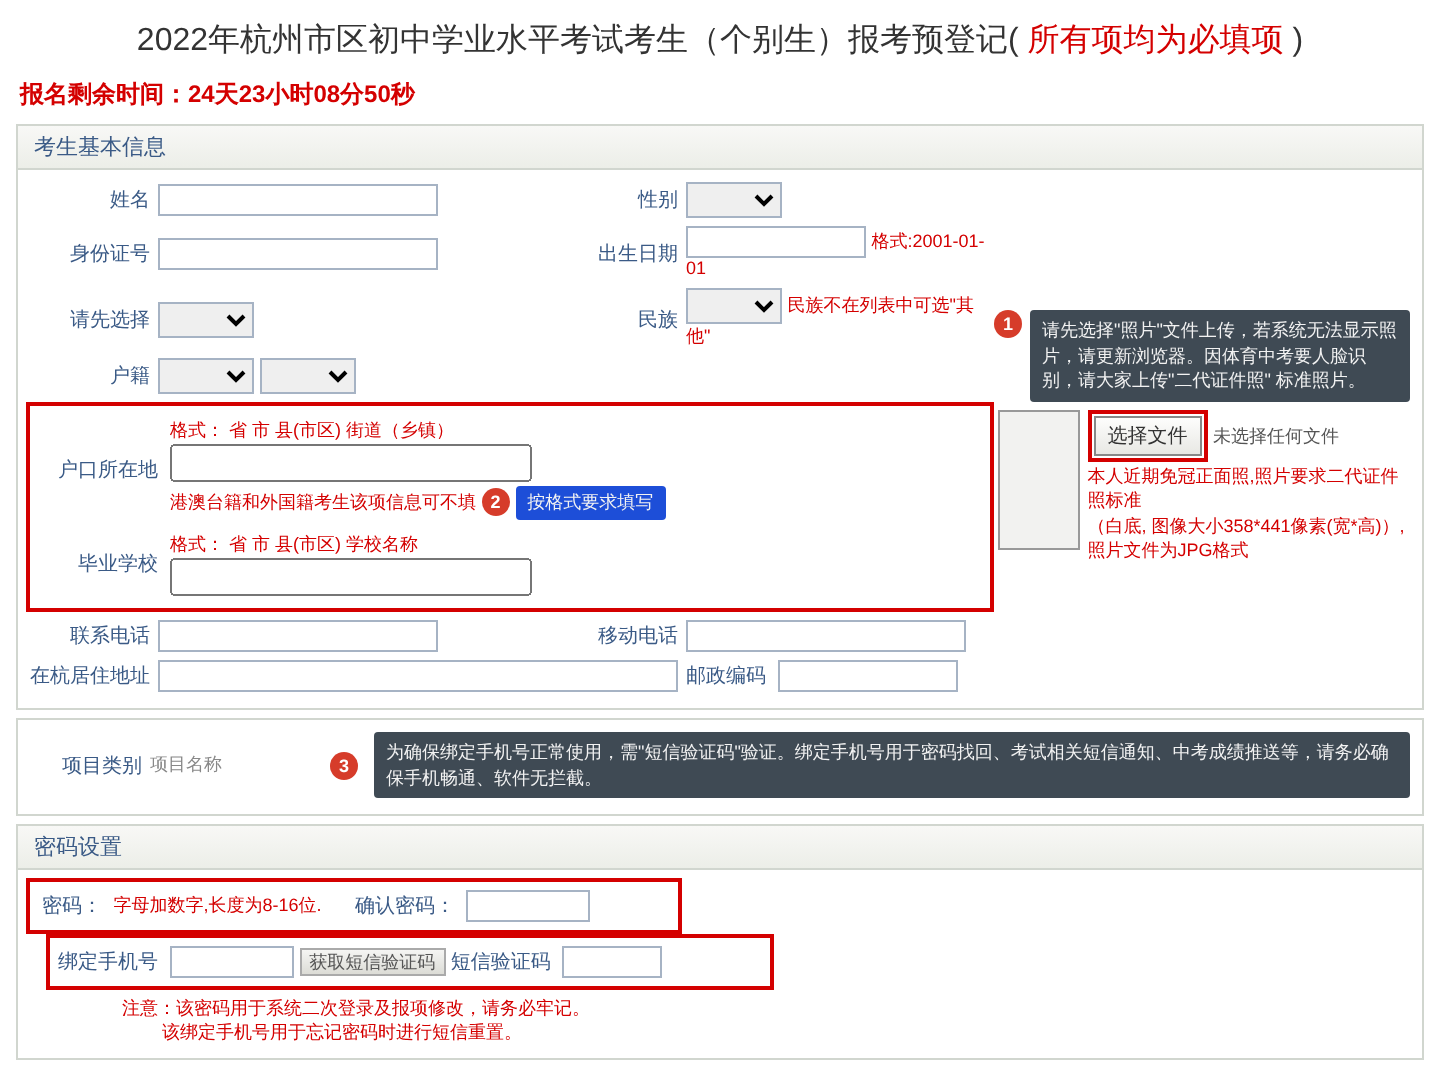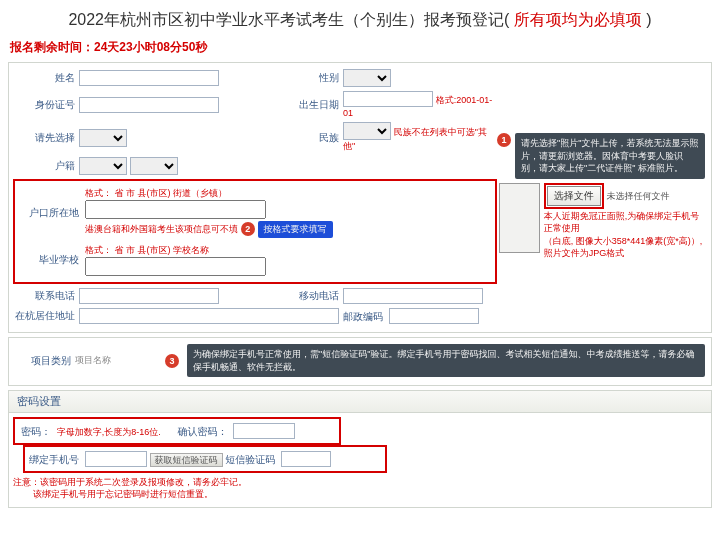--- a/index.html
+++ b/index.html
@@ -137,54 +137,56 @@
     background: linear-gradient(#f5f5f3,#dcdcd6);
     padding: 1px 4px;
     font-size: 9px;
     color: #555;
   }
   .warn {
     margin-top: 4px;
     font-size: 9px;
     color: #d40000;
     line-height: 1.3;
+    margin-left: 48px;
   }
   .btnbar { text-align: center; padding: 10px 0 6px; }
 </style>
 </head>
 <body>
 
 <div class="container">
   <div class="title">
     <span>2022年杭州市区初中学业水平考试考生（个别生）报考预登记(</span><span class="red"> 所有项均为必填项 </span><span>)</span>
   </div>
 
   <div class="countdown">报名剩余时间：24天23小时08分50秒</div>
 
+  <div class="section-hdr">考生基本信息</div>
   <div class="section-body">
     <table class="form">
       <tbody>
           <tr>
         <td class="lbl">姓名</td>
         <td class="val" style="width:170px;"><input type="text" style=""></td>
         <td class="lbl">性别</td>
         <td class="val"><select><option></option></select></td>
         <td rowspan="8" class="photo-cell" style="width:210px;">
           <div style="position:relative;">
             <span class="badge" style="position:absolute;left:-2px;top:0;">1</span>
             <div class="tooltip" style="margin-left:16px;margin-bottom:4px;">请先选择"照片"文件上传，若系统无法显示照片，请更新浏览器。因体育中考要人脸识别，请大家上传"二代证件照" 标准照片。</div>
           </div>
           <div style="display:flex;align-items:flex-start;gap:4px;">
             <div class="photo-box"></div>
             <div>
               <span class="redbox" style="padding:1px 1px;display:inline-block;">
                 <span class="file-btn">选择文件</span>
               </span>
               <span style="font-size:9px;color:#555;">未选择任何文件</span>
-              <div class="photo-note">本人近期免冠正面照,为确保绑定手机号正常使用</div>
+              <div class="photo-note">本人近期免冠正面照,照片要求二代证件照标准</div>
               <div class="photo-note">（白底, 图像大小358*441像素(宽*高)）, 照片文件为JPG格式</div>
             </div>
           </div>
         </td>
       </tr>
       <tr>
         <td class="lbl">身份证号</td>
         <td class="val"><input type="text" style=""></td>
         <td class="lbl">出生日期</td>
         <td class="val"><input type="text" style="width: 90px;"> <span class="hint-red">格式:2001-01-01</span></td>

